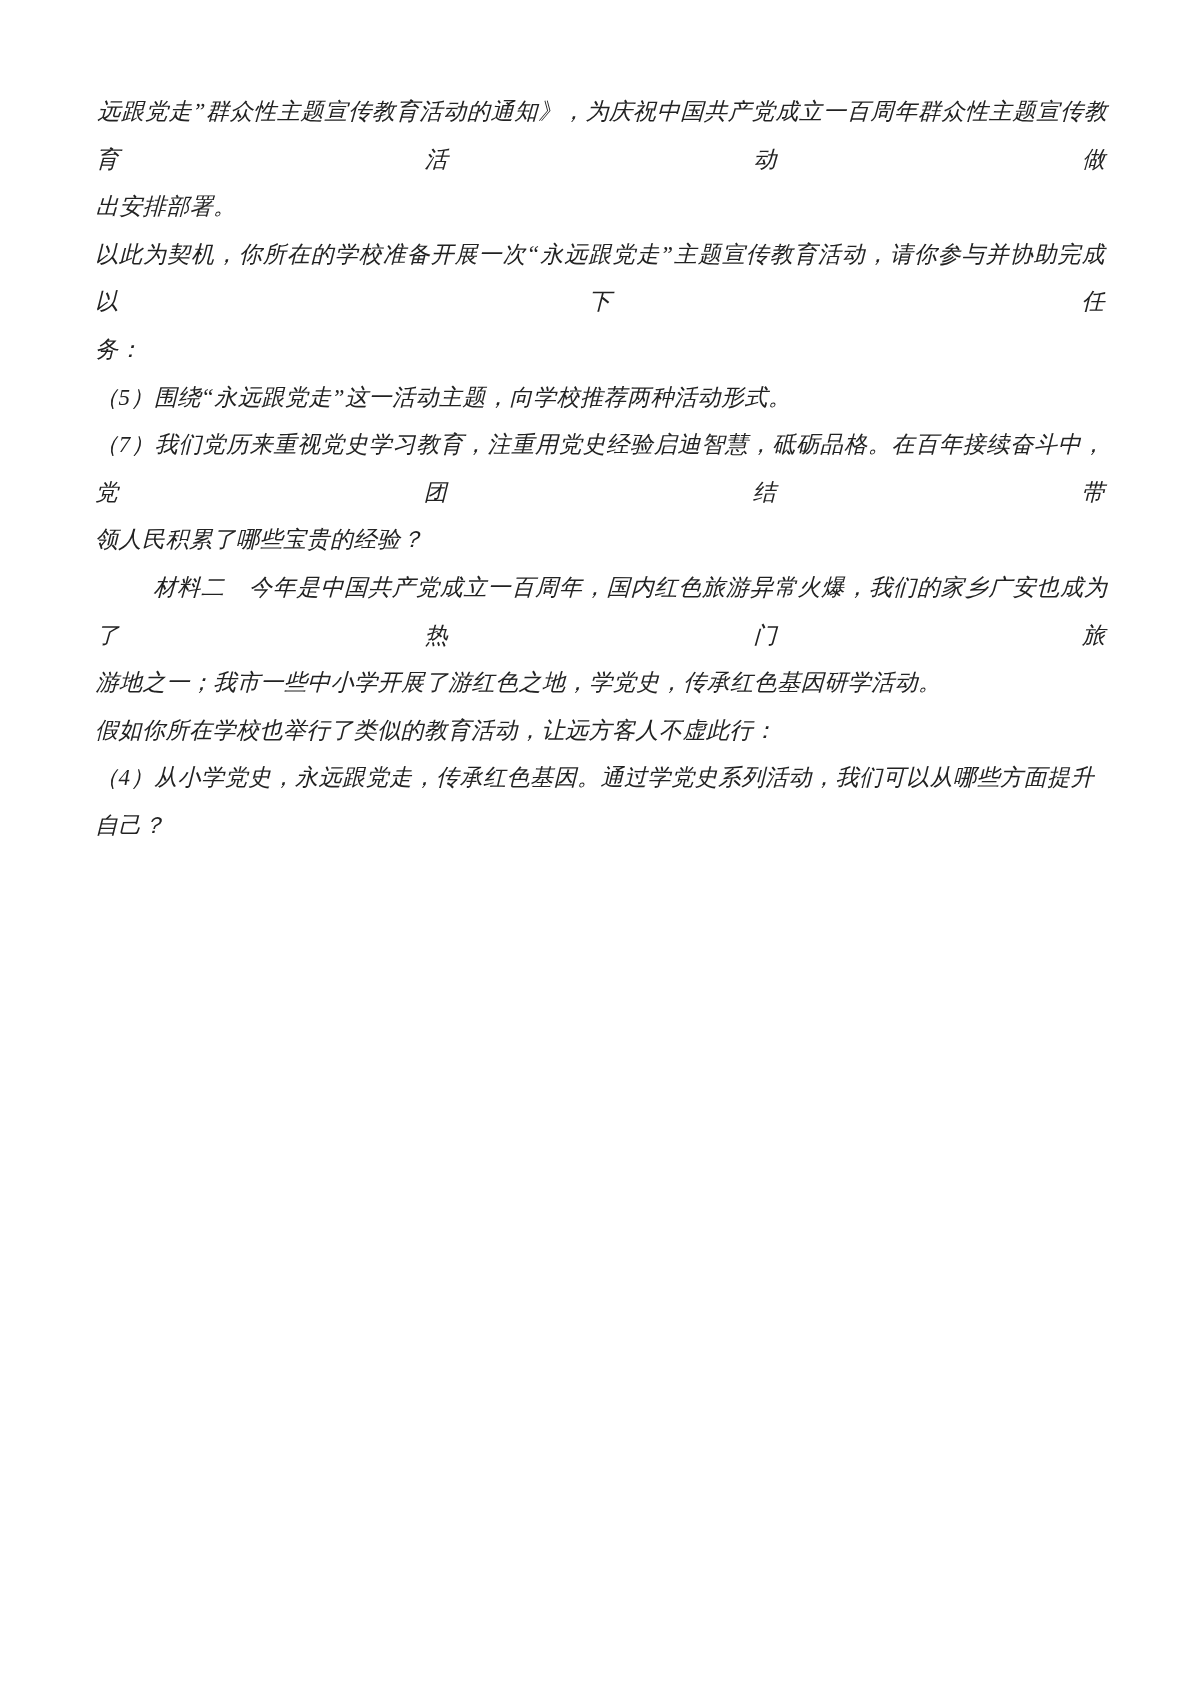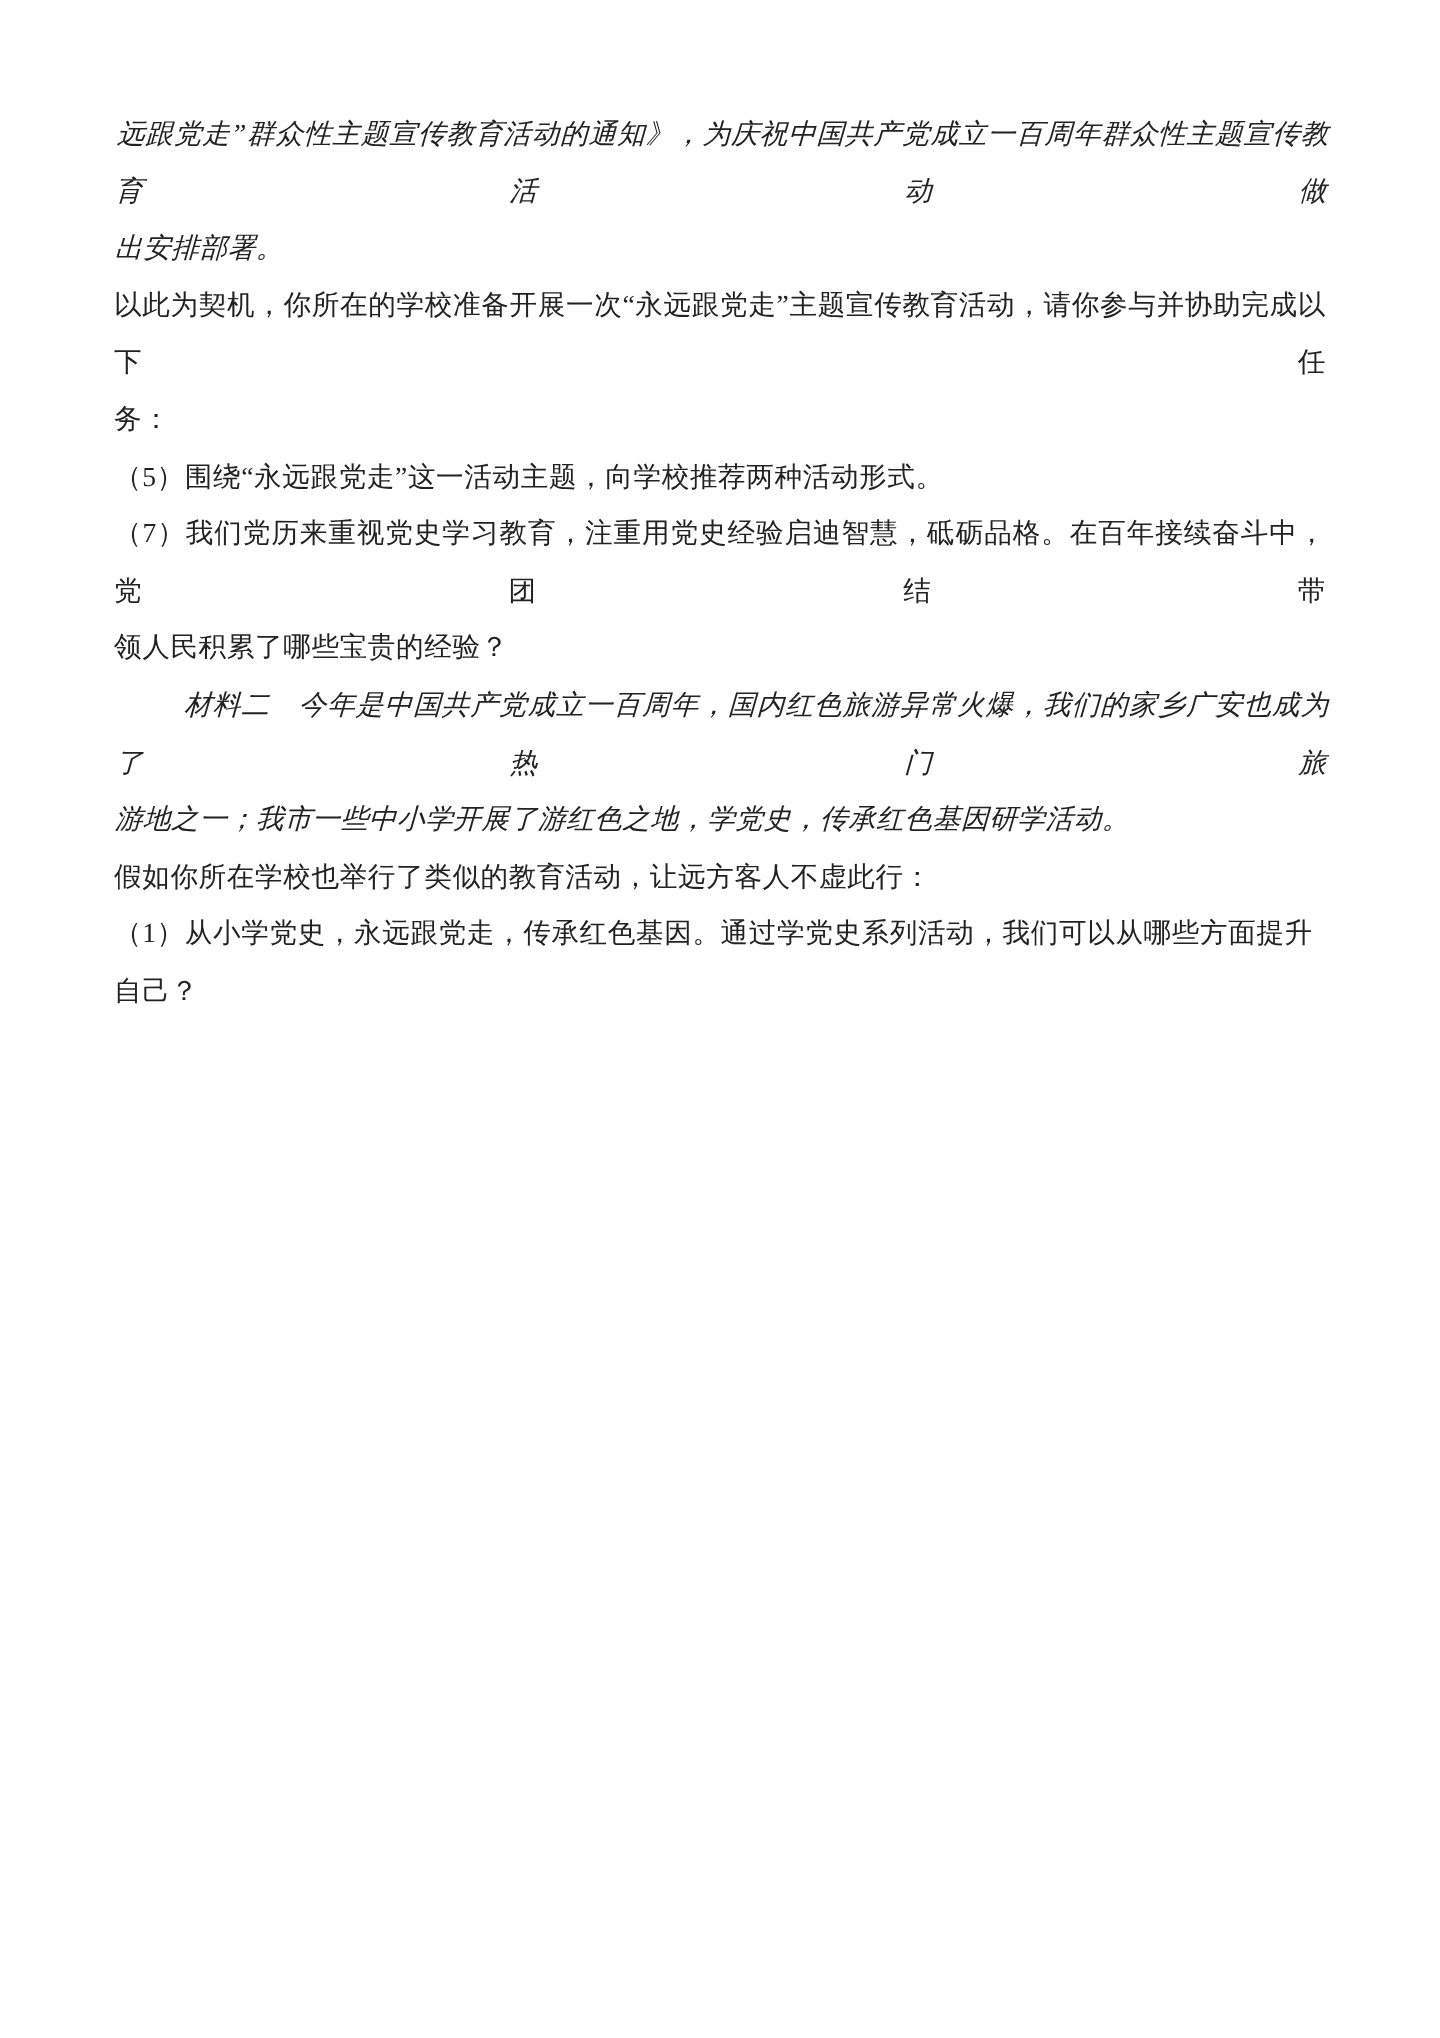--- a/index.html
+++ b/index.html
@@ -24,20 +24,21 @@
   .para {
     margin: 0;
     padding: 0;
   }
   .line {
     font-size: 23px;
     line-height: 47.6px;
     color: #222222;
     letter-spacing: 0.5px;
     white-space: normal;
+    font-style: italic;
   }
   
   .just {
     text-align: justify;
     text-align-last: justify;
     text-justify: inter-ideograph;
   }
   
   .kai .line {
     font-style: italic;
@@ -80,17 +81,17 @@
     </div>
 
     <div class="para song">
       <div class="line">假如你所在学校也举行了类似的教育活动，让远方客人不虚此行：</div>
     </div>
 
     <div class="para song">
     </div>
 
     <div class="para song">
-      <div class="line">（1）从小学党史，永远跟党走，传承红色基因。通过学党史系列活动，我们可以从哪些方面提升自己？</div>
+      <div class="line">（4）从小学党史，永远跟党走，传承红色基因。通过学党史系列活动，我们可以从哪些方面提升自己？</div>
     </div>
 
   </div>
 </div>
 
 </body></html>

